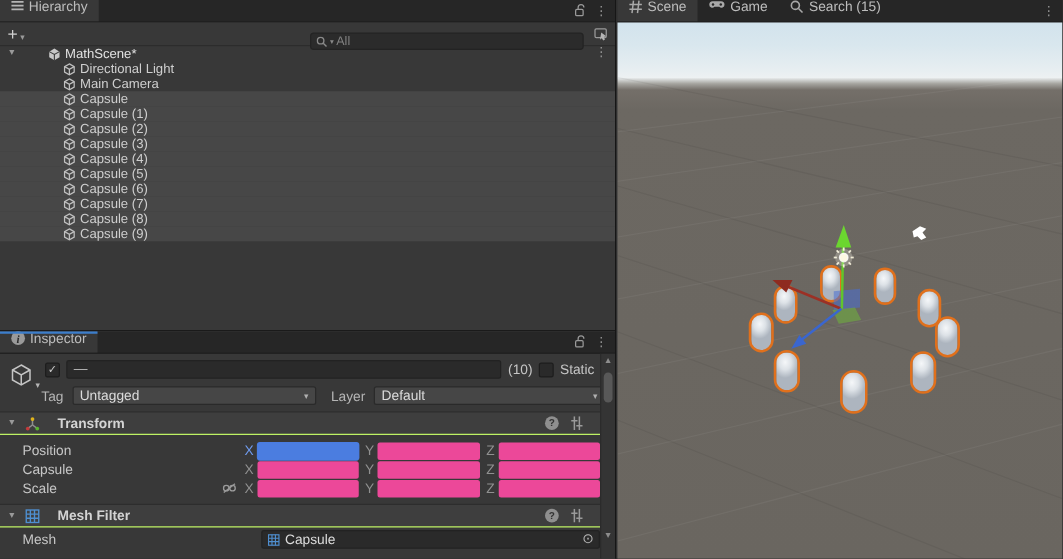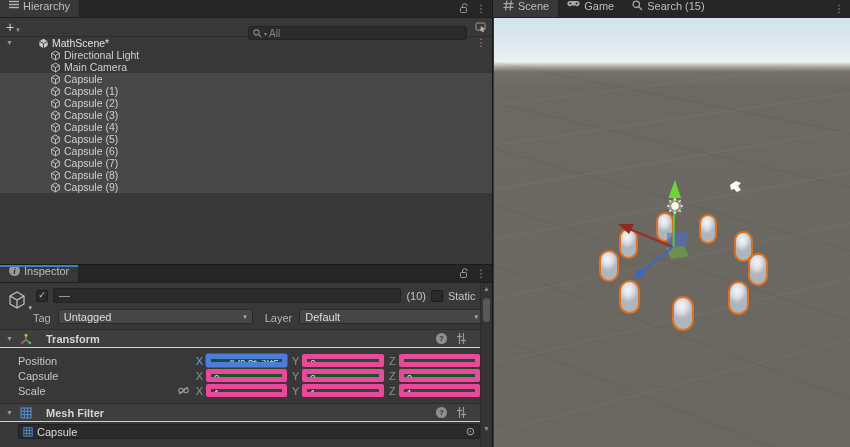--- a/index.html
+++ b/index.html
@@ -72,21 +72,21 @@
   .comp-header .hdr-icons { margin-left:auto; display:flex; align-items:center; gap:9px; }
   .help { width:11px; height:11px; border-radius:50%; background:#8f8f8f; color:#333; font-size:8px; font-weight:700;
           display:inline-flex; align-items:center; justify-content:center; }
 
   .trow { display:flex; align-items:center; height:15px; padding-right:12px; }
   .trow .lbl { width:175px; padding-left:18px; color:#c6c6c6; }
   .trow .pre { width:16px; display:flex; justify-content:center; }
   .axis { flex:1; display:flex; align-items:center; gap:3px; min-width:0; margin-left:3px; }
   .ax-l { width:9px; text-align:right; color:#909090; flex:0 0 auto; }
   .ax-l.focus { color:#6f9bee; }
-  .ax-f { flex:1; min-width:0; height:13px; background:#14532d; border:5px solid #ec4899; border-radius:2px;
+  .ax-f { flex:1; min-width:0; height:13px; background:#14532d; border:7px solid #ec4899; border-radius:2px;
           color:#e2e2e2; padding:0 3px; line-height:11px; font-size:10px; letter-spacing:-0.3px;
           white-space:nowrap; overflow:hidden; }
   .ax-f.focus { border-color:#4b7de0; box-shadow:0 0 0 0.5px #4b7de0; }
   .ax-f.mixed { color:#9a9a9a; }
   .gap6 { height:5px; }
 
   .mrow { display:flex; align-items:center; height:15px; padding:0 12px 0 18px; margin-top:2px; }
   .mrow .lbl { width:191px; color:#c6c6c6; }
   .obj-field { flex:1; height:15px; background:#2a2a2a; border:1px solid #222; border-radius:2px;
                display:flex; align-items:center; gap:4px; padding:0 4px; color:#dcdcdc; }
@@ -447,20 +447,21 @@
                   <line x1="1" y1="3.5" x2="6" y2="3.5"></line>
                   <line x1="5" y1="7.5" x2="10" y2="7.5"></line>
                 </g>
               </svg>
           </span>
           <span class="kebab">⋮</span>
         </span>
       </div>
 
       <div class="mrow">
+        <span class="lbl">Mesh</span>
         <span class="obj-field">
           <span class="icon">
             <svg width="10" height="10" viewBox="0 0 12 12">
                 <g stroke="#4f8fd0" stroke-width="1.1" fill="none">
                   <rect x="1" y="1" width="10" height="10"></rect>
                   <line x1="4.3" y1="1" x2="4.3" y2="11"></line>
                   <line x1="7.6" y1="1" x2="7.6" y2="11"></line>
                   <line x1="1" y1="4.3" x2="11" y2="4.3"></line>
                   <line x1="1" y1="7.6" x2="11" y2="7.6"></line>
                 </g>

